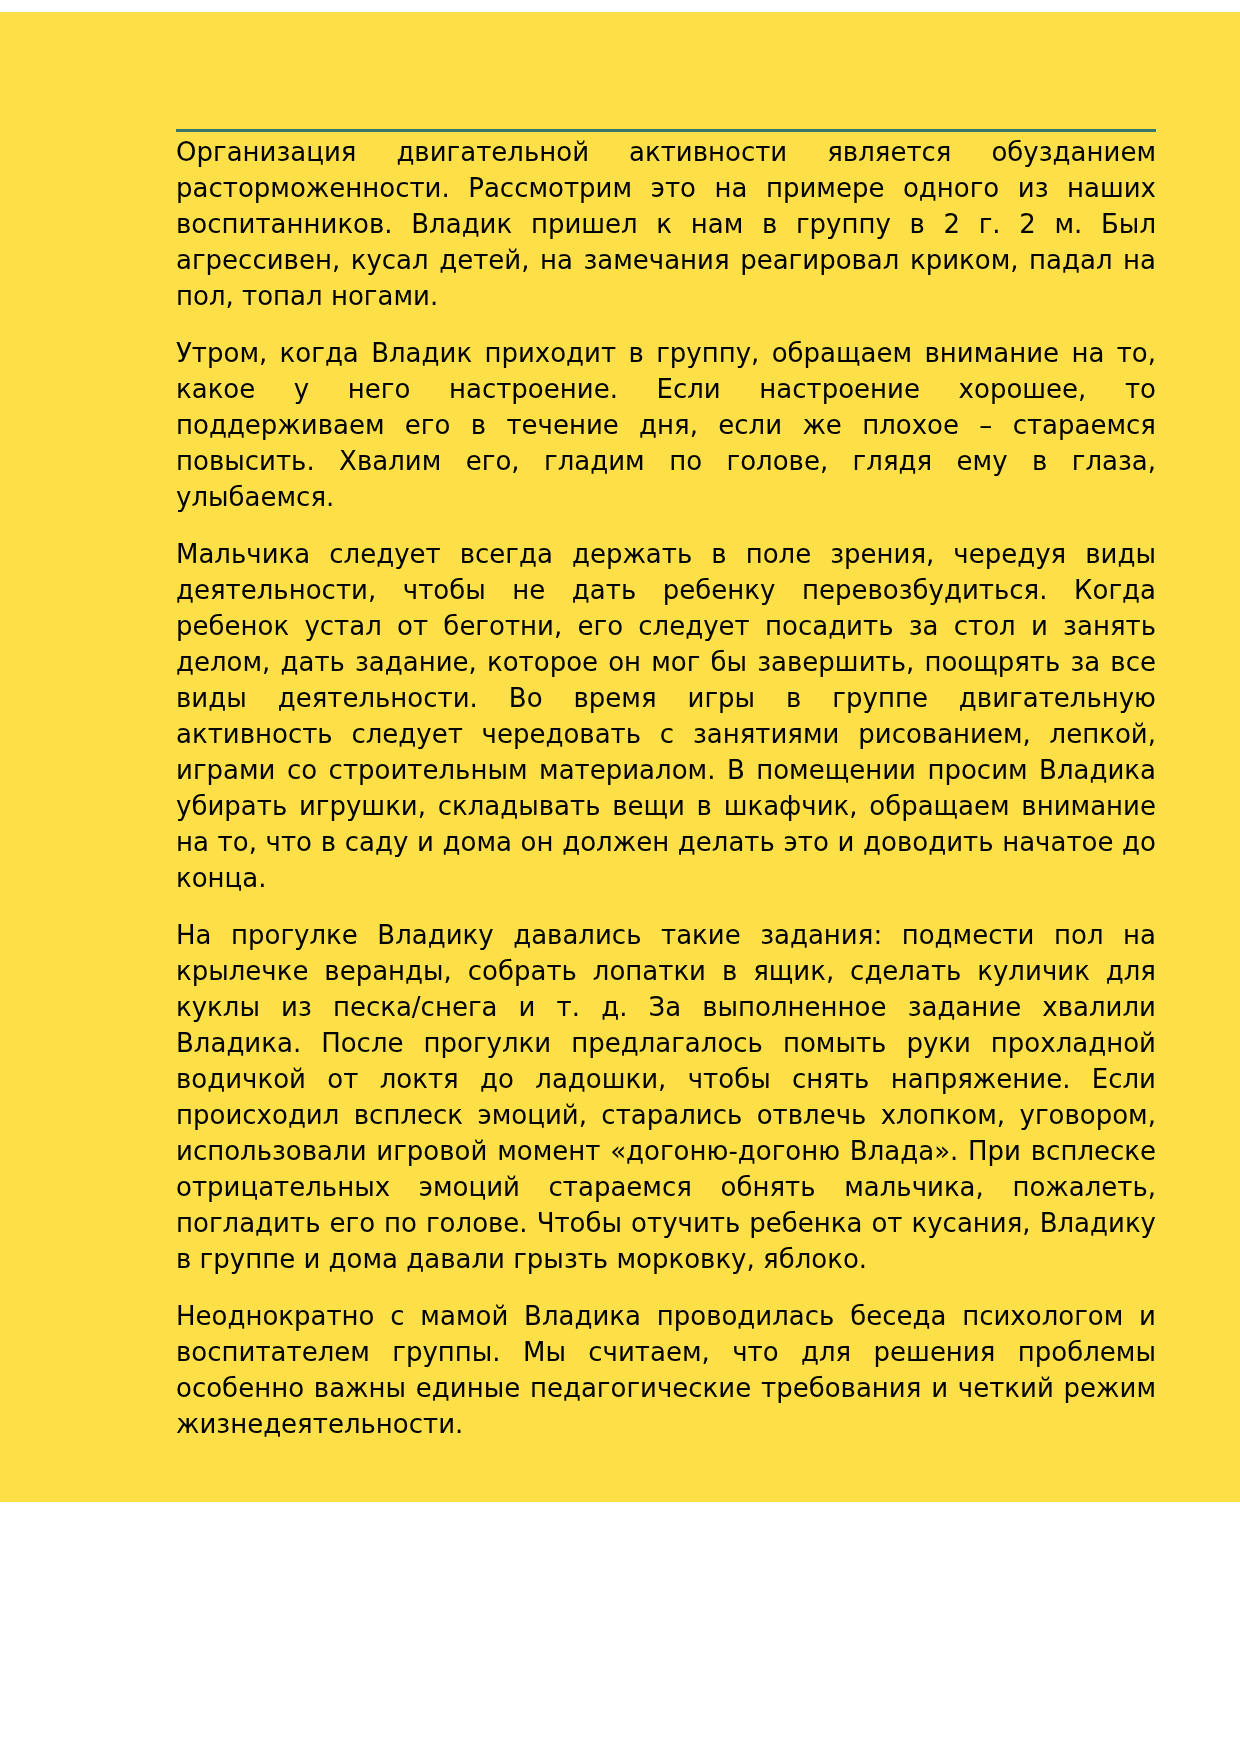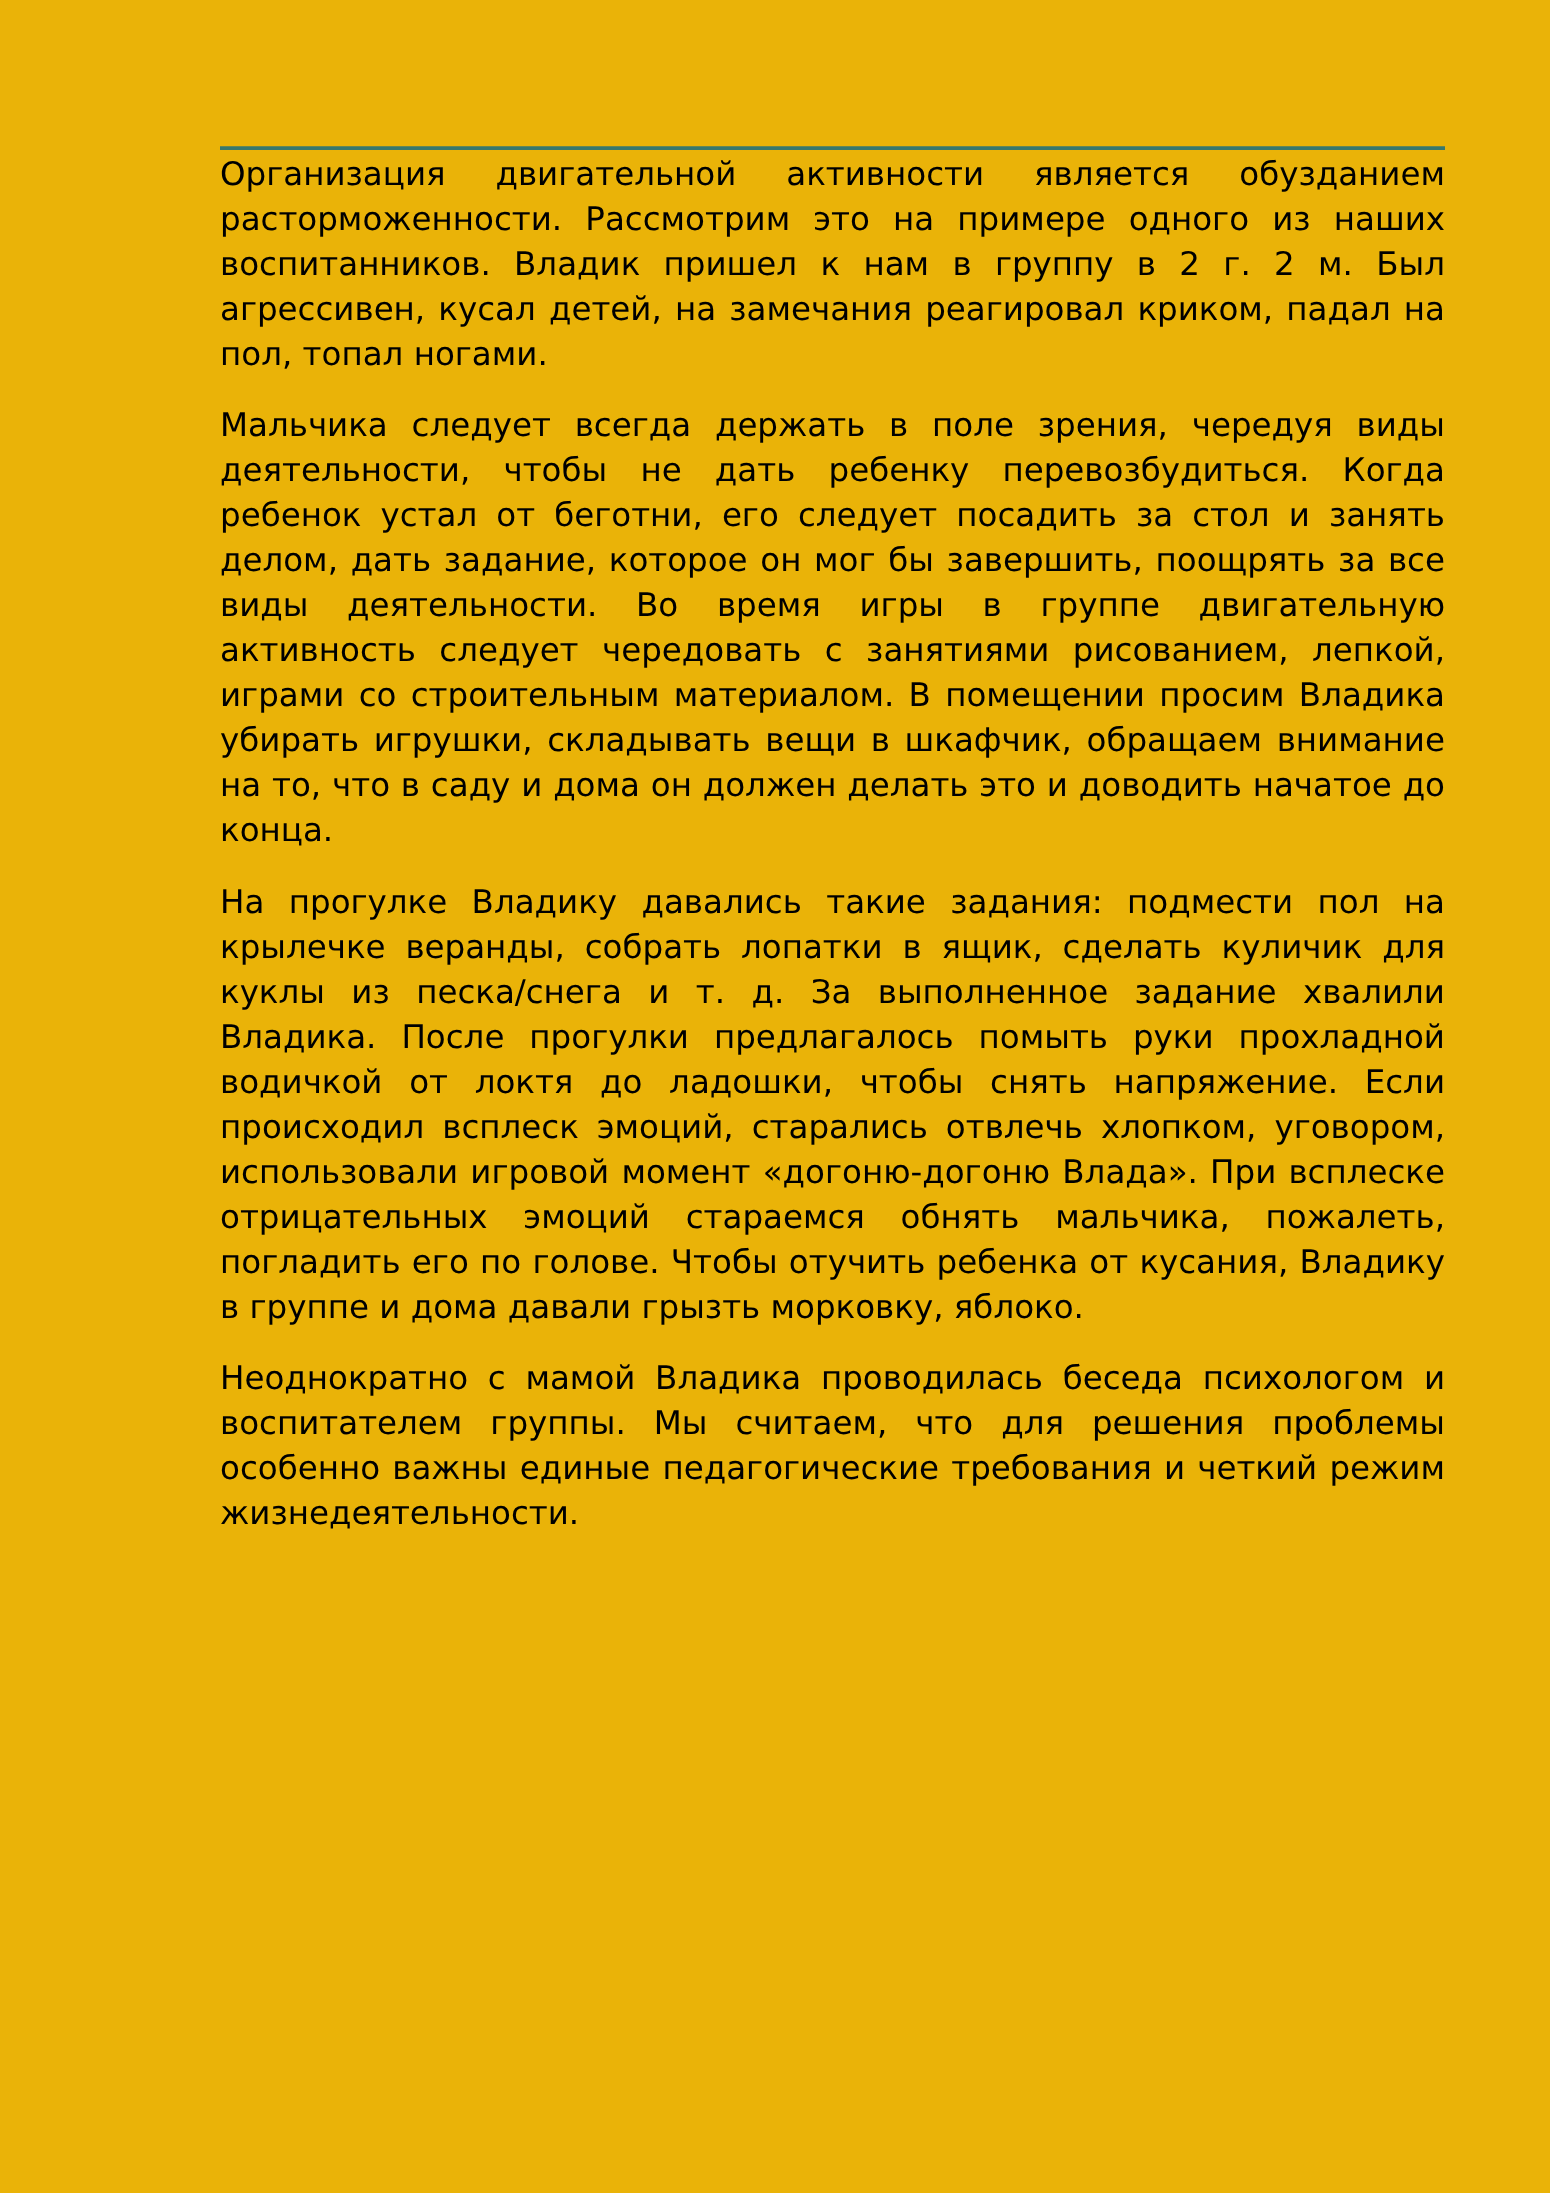--- a/index.html
+++ b/index.html
@@ -3,24 +3,25 @@
 <meta charset="utf-8">
 <style>
   html, body {
     margin: 0;
     padding: 0;
     background: #ffffff;
   }
   .page {
     position: relative;
     width: 1240px;
-    height: 1754px;
-    background: #eab308;
+    height: 1490px;
+    background: #fde047;
     overflow: hidden;
     font-family: "DejaVu Sans", "Liberation Sans", sans-serif;
+    margin-top: 12px;
   }
   .content {
     position: absolute;
     left: 176px;
     top: 117px;
     width: 980px;
   }
   .divider {
     width: 100%;
     height: 3px;
@@ -40,17 +41,18 @@
     margin-bottom: 0;
   }
 </style>
 </head>
 <body>
 
 <div class="page">
   <div class="content">
     <div class="divider" style="background-color: rgb(56, 120, 109);"></div>
     <p class="para">Организация двигательной активности является обузданием расторможенности. Рассмотрим это на примере одного из наших воспитанников. Владик пришел к нам в группу в 2 г. 2 м. Был агрессивен, кусал детей, на замечания реагировал криком, падал на пол, топал ногами.</p>
+    <p class="para">Утром, когда Владик приходит в группу, обращаем внимание на то, какое у него настроение. Если настроение хорошее, то поддерживаем его в течение дня, если же плохое – стараемся повысить. Хвалим его, гладим по голове, глядя ему в глаза, улыбаемся.</p>
     <p class="para">Мальчика следует всегда держать в поле зрения, чередуя виды деятельности, чтобы не дать ребенку перевозбудиться. Когда ребенок устал от беготни, его следует посадить за стол и занять делом, дать задание, которое он мог бы завершить, поощрять за все виды деятельности. Во время игры в группе двигательную активность следует чередовать с занятиями рисованием, лепкой, играми со строительным материалом. В помещении просим Владика убирать игрушки, складывать вещи в шкафчик, обращаем внимание на то, что в саду и дома он должен делать это и доводить начатое до конца.</p>
     <p class="para">На прогулке Владику давались такие задания: подмести пол на крылечке веранды, собрать лопатки в ящик, сделать куличик для куклы из песка/снега и т. д. За выполненное задание хвалили Владика. После прогулки предлагалось помыть руки прохладной водичкой от локтя до ладошки, чтобы снять напряжение. Если происходил всплеск эмоций, старались отвлечь хлопком, уговором, использовали игровой момент «догоню-догоню Влада». При всплеске отрицательных эмоций стараемся обнять мальчика, пожалеть, погладить его по голове. Чтобы отучить ребенка от кусания, Владику в группе и дома давали грызть морковку, яблоко.</p>
     <p class="para">Неоднократно с мамой Владика проводилась беседа психологом и воспитателем группы. Мы считаем, что для решения проблемы особенно важны единые педагогические требования и четкий режим жизнедеятельности.</p>
   </div>
 </div>
 
 </body></html>

